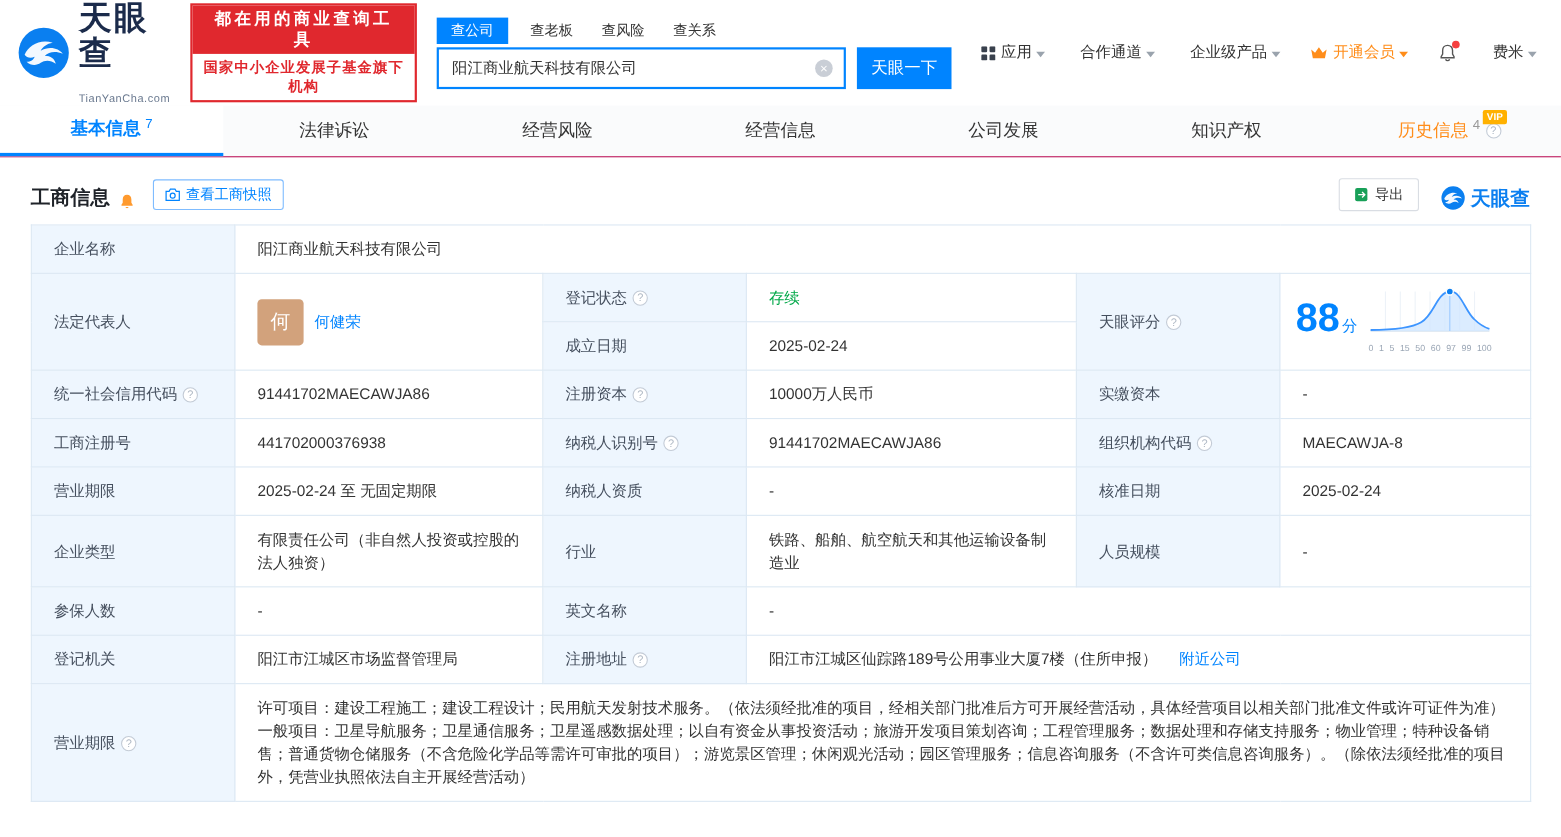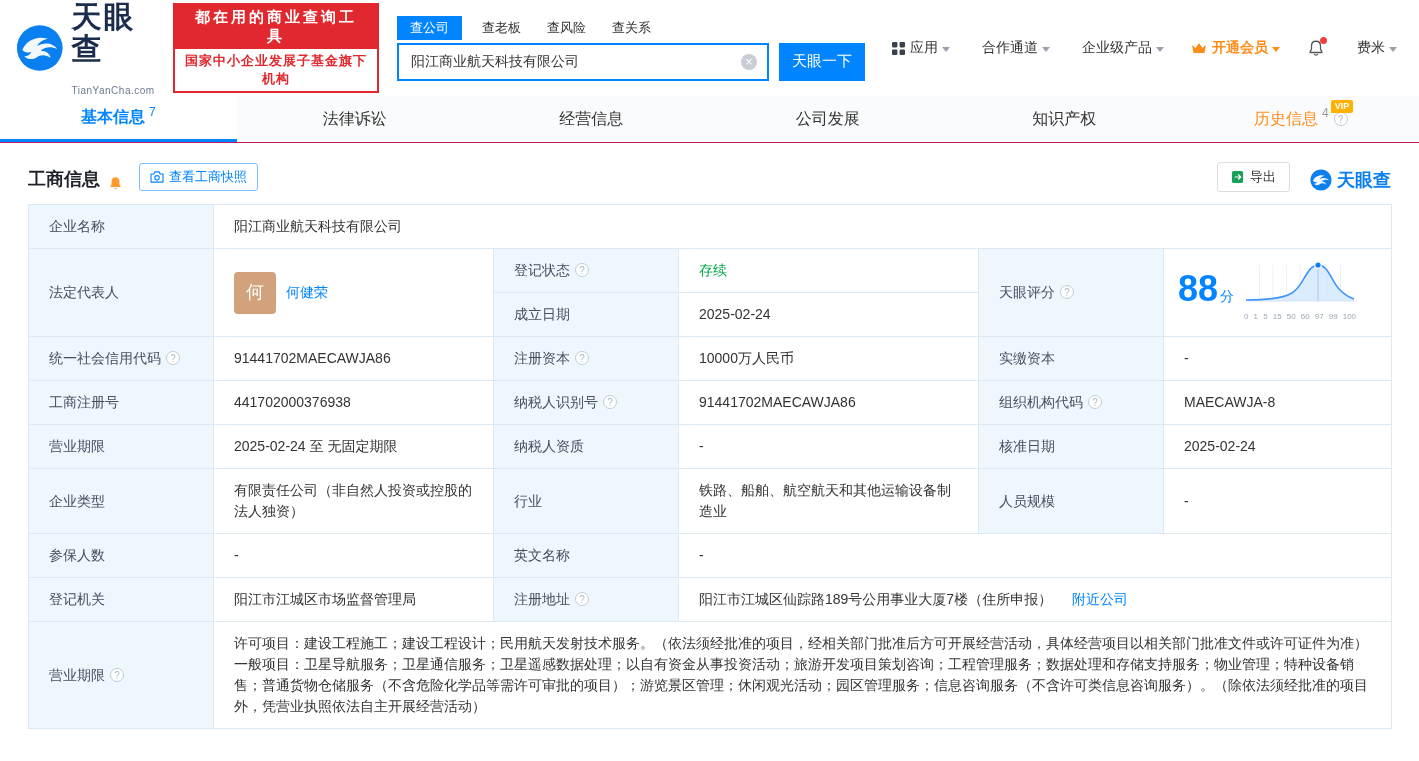--- a/index.html
+++ b/index.html
@@ -24,21 +24,21 @@
   .stab { font-size:13px; color:#333; margin-right:26px; cursor:pointer; padding:3px 0; }
   .stab.active { background:#0084ff; color:#fff; padding:3px 13px; margin-right:20px; }
   .search-row { display:flex; align-items:center; }
   .search-box { width:372px; height:38px; border:2px solid #0084ff; display:flex; align-items:center; background:#fff; }
   .search-input { border:none; outline:none; flex:1; font-size:14px; padding:0 12px; color:#333; font-family:inherit; background:transparent; }
   .clear-icon { width:16px; height:16px; border-radius:50%; background:#c9ced6; color:#fff; font-size:12px; line-height:16px; text-align:center; margin-right:10px; cursor:pointer; flex:0 0 auto; }
   .search-btn { width:86px; height:38px; margin-left:10px; background:#0084ff; color:#fff; border:none; font-size:15px; cursor:pointer; font-family:Liberation Serif, serif; }
   .top-nav { margin-left:auto; display:flex; align-items:center; padding-right:6px; }
   .nav-item { display:inline-flex; align-items:center; margin-left:27px; font-size:14px; color:#333; cursor:pointer; white-space:nowrap; }
   .nav-item .txt { margin:0 4px 0 5px; }
-  .nav-item.vip { color:#ff8d1a;font-weight:bold; }
+  .nav-item.vip { color:#ff8d1a; }
   .caret { width:0; height:0; border-left:4px solid transparent; border-right:4px solid transparent; border-top:5px solid #9aa3ad; margin-top:2px; }
   .bell-wrap { position:relative; display:inline-flex; margin-left:27px; cursor:pointer; }
   .red-dot { position:absolute; top:-2px; right:-2px; width:7px; height:7px; border-radius:50%; background:#f53f3f; }
   
   .page-tabs { display:flex; height:47px; background:#fafbfc; border-bottom:1px solid #be185d; }
   .ptab { flex:1; display:flex; align-items:center; justify-content:center; font-size:16px; color:#333; cursor:pointer; position:relative; }
   .ptab.active { color:#0084ff; font-weight:700; border-bottom:3px solid #0084ff; background:#fff; }
   .ptab-count { font-size:12px; margin-left:4px; position:relative; top:-6px; font-weight:400; }
   .ptab.active .ptab-count { color:#0084ff; }
   .ptab-count.gray { color:#999; }
@@ -153,20 +153,23 @@
 
 <nav class="page-tabs">
   <div class="ptab active">
     <span>基本信息</span>
     <span class="ptab-count">7</span>
   </div>
   <div class="ptab">
     <span>法律诉讼</span>
   </div>
   <div class="ptab">
+    <span>经营风险</span>
+  </div>
+  <div class="ptab">
     <span>经营信息</span>
   </div>
   <div class="ptab">
     <span>公司发展</span>
   </div>
   <div class="ptab">
     <span>知识产权</span>
   </div>
   <div class="ptab history">
     <span class="vip-tag">VIP</span>

